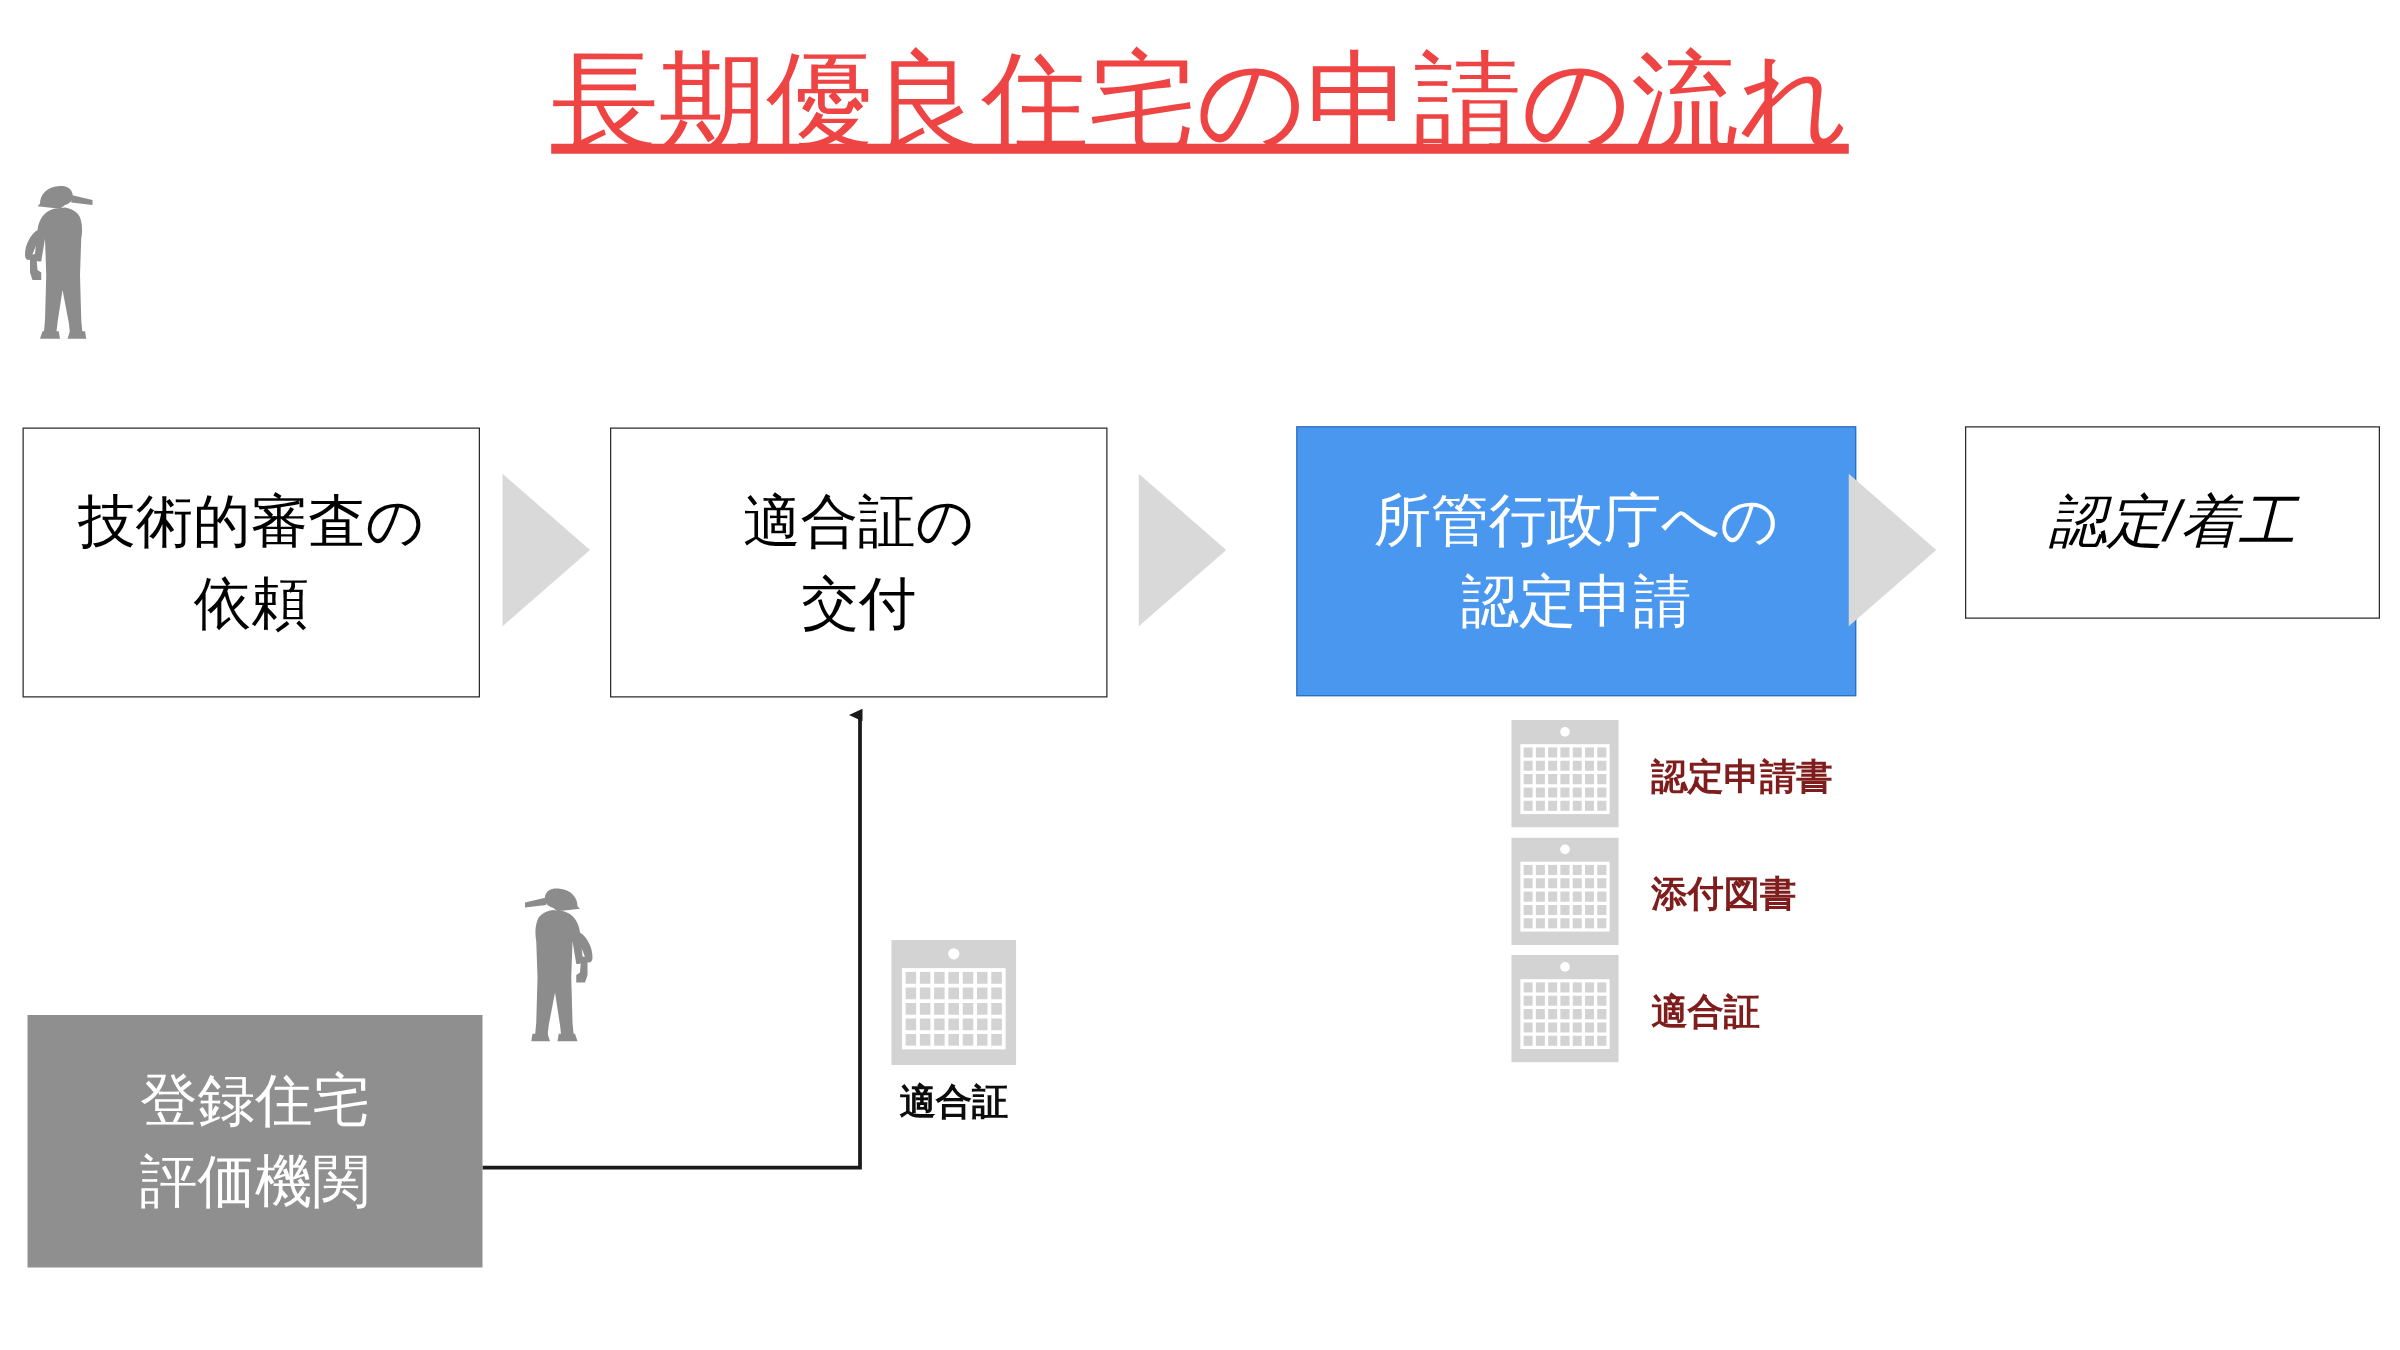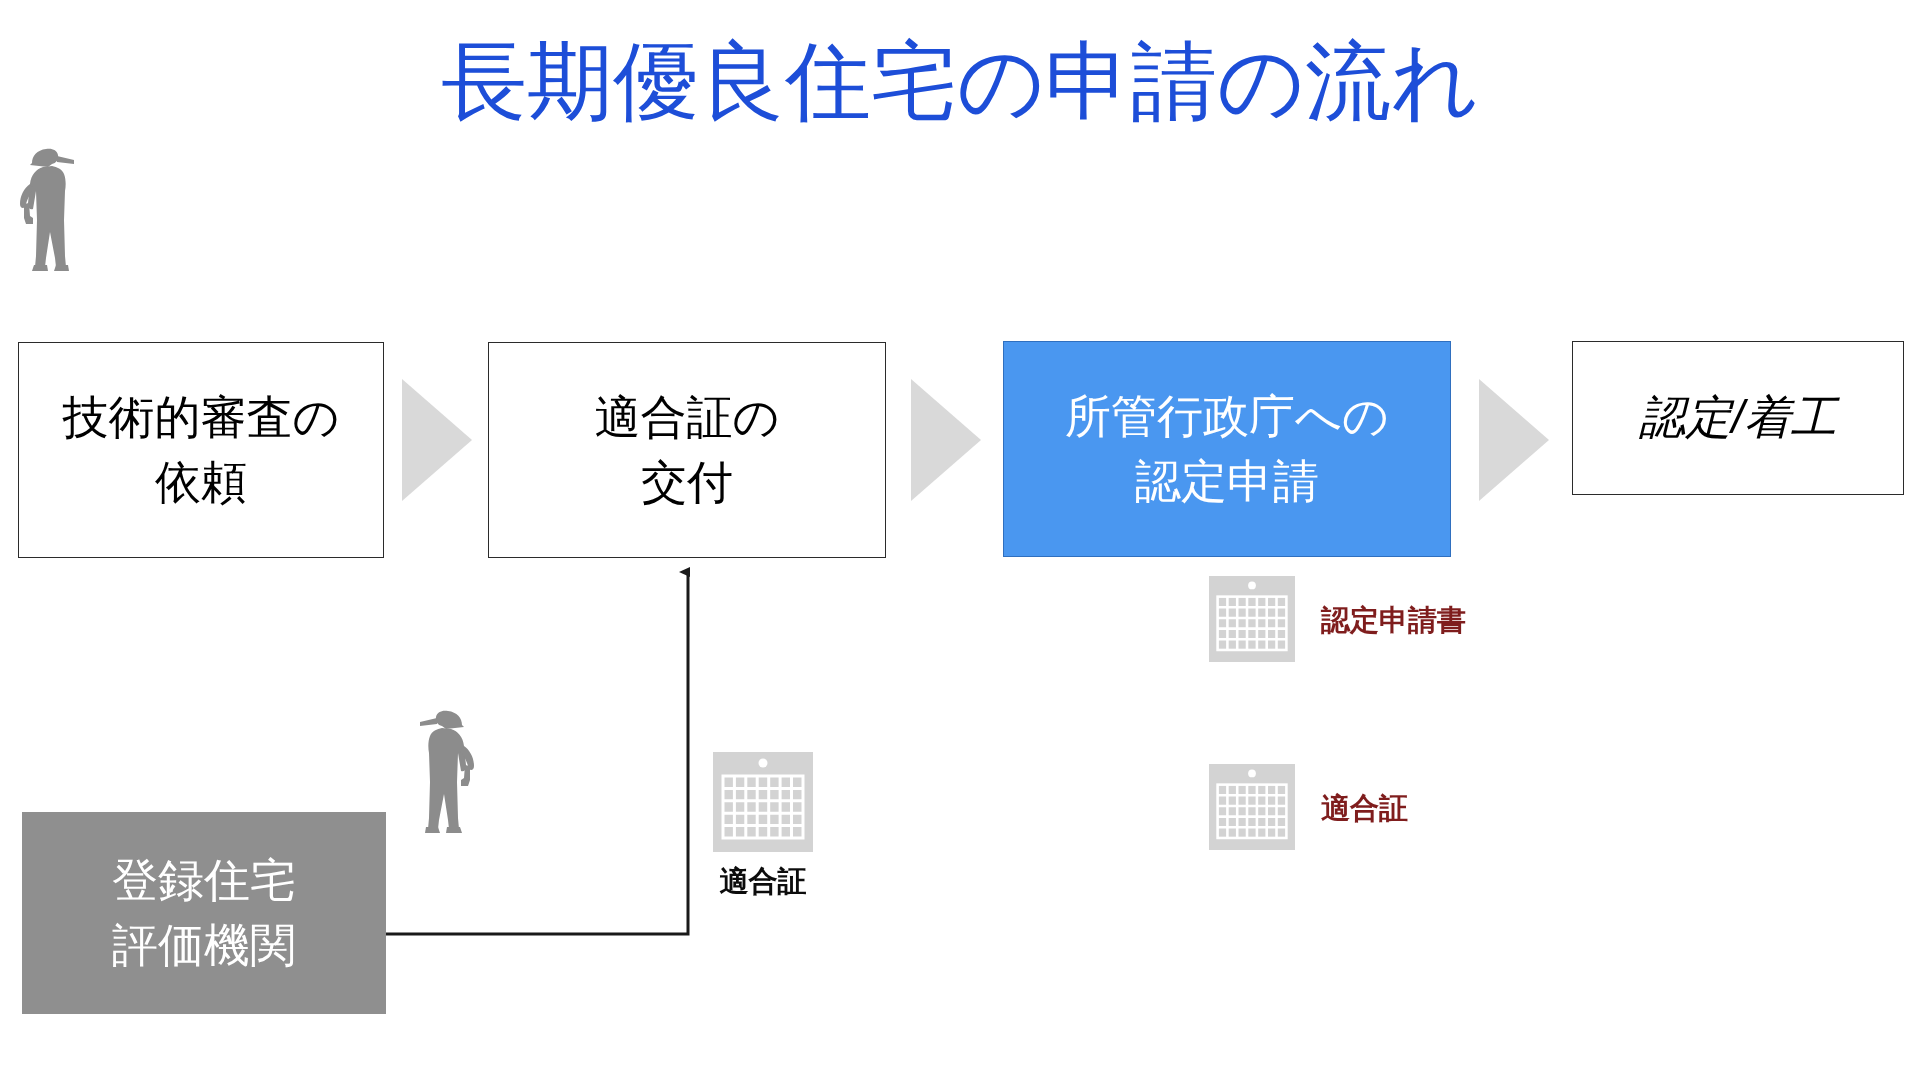--- a/index.html
+++ b/index.html
@@ -12,24 +12,25 @@
   }
   #canvas{position:absolute;left:0;top:0;width:1920px;height:1080px;}
 
   
   .title{
     position:absolute;
     left:0;top:38px;width:1920px;
     text-align:center;
     font-size:86px;
     line-height:1.0;
-    color:#1d4ed8;
+    color:#ef4444;
     font-weight:400;
     letter-spacing:0px;
     white-space:nowrap;
+    text-decoration:underline;
   }
 
   
   .pbox{
     position:absolute;
     box-sizing:border-box;
     display:flex;
     flex-direction:column;
     align-items:center;
     justify-content:center;
@@ -107,21 +108,21 @@
     </defs>
     <path d="M 386 934 L 688 934 L 688 572" fill="none" stroke="#1a1a1a" stroke-width="3" marker-end="url(#arrUp)"></path>
   </svg>
 
   <div class="pbox outline" style="left:488px;top:342px;width:398px;height:216px;">適合証の
 交付</div>
 
   <div class="pbox outline" style="left:18px;top:342px;width:366px;height:216px;">技術的審査の
 依頼</div>
 
-  <div class="pbox accent" style="left:1003px;top:341px;width:448px;height:216px;background:#4a97f0;">所管行政庁への
+  <div class="pbox accent" style="left:1037px;top:341px;width:448px;height:216px;background:#4a97f0;">所管行政庁への
 認定申請</div>
 
   <div class="pbox outline" style="left:1572px;top:341px;width:332px;height:154px;font-style:italic;">認定/着工</div>
 
   <div class="chev" style="left:402px;top:379px;"></div>
   <div class="chev" style="left:911px;top:379px;"></div>
   <div class="chev" style="left:1479px;top:379px;"></div>
 
   <div class="pbox muted" style="left:22px;top:812px;width:364px;height:202px;background:#8f8f8f;">登録住宅
 評価機関</div>
@@ -191,20 +192,42 @@
           <line x1="44.2" y1="24" x2="44.2" y2="86"></line>
           <line x1="55.7" y1="24" x2="55.7" y2="86"></line>
           <line x1="67.1" y1="24" x2="67.1" y2="86"></line>
           <line x1="78.5" y1="24" x2="78.5" y2="86"></line>
         </g>
       </svg>
     </span>
     <span class="dlabel">認定申請書</span>
   </div>
 
+  <div class="docrow" style="left:1209px;top:670px;">
+    <span>
+      <svg width="86" height="86" viewBox="0 0 100 100" xmlns="http://www.w3.org/2000/svg">
+        <rect x="0" y="0" width="100" height="100" fill="#d3d3d3"></rect>
+        <circle cx="50" cy="11" r="4.5" fill="#ffffff"></circle>
+        <g fill="none" stroke="#ffffff" stroke-width="3">
+          <rect x="10" y="24" width="80" height="62"></rect>
+          <line x1="10" y1="36.4" x2="90" y2="36.4"></line>
+          <line x1="10" y1="48.8" x2="90" y2="48.8"></line>
+          <line x1="10" y1="61.2" x2="90" y2="61.2"></line>
+          <line x1="10" y1="73.6" x2="90" y2="73.6"></line>
+          <line x1="21.4" y1="24" x2="21.4" y2="86"></line>
+          <line x1="32.8" y1="24" x2="32.8" y2="86"></line>
+          <line x1="44.2" y1="24" x2="44.2" y2="86"></line>
+          <line x1="55.7" y1="24" x2="55.7" y2="86"></line>
+          <line x1="67.1" y1="24" x2="67.1" y2="86"></line>
+          <line x1="78.5" y1="24" x2="78.5" y2="86"></line>
+        </g>
+      </svg>
+    </span>
+    <span class="dlabel">添付図書</span>
+  </div>
 
   <div class="docrow" style="left:1209px;top:764px;">
     <span>
       <svg width="86" height="86" viewBox="0 0 100 100" xmlns="http://www.w3.org/2000/svg">
         <rect x="0" y="0" width="100" height="100" fill="#d3d3d3"></rect>
         <circle cx="50" cy="11" r="4.5" fill="#ffffff"></circle>
         <g fill="none" stroke="#ffffff" stroke-width="3">
           <rect x="10" y="24" width="80" height="62"></rect>
           <line x1="10" y1="36.4" x2="90" y2="36.4"></line>
           <line x1="10" y1="48.8" x2="90" y2="48.8"></line>

